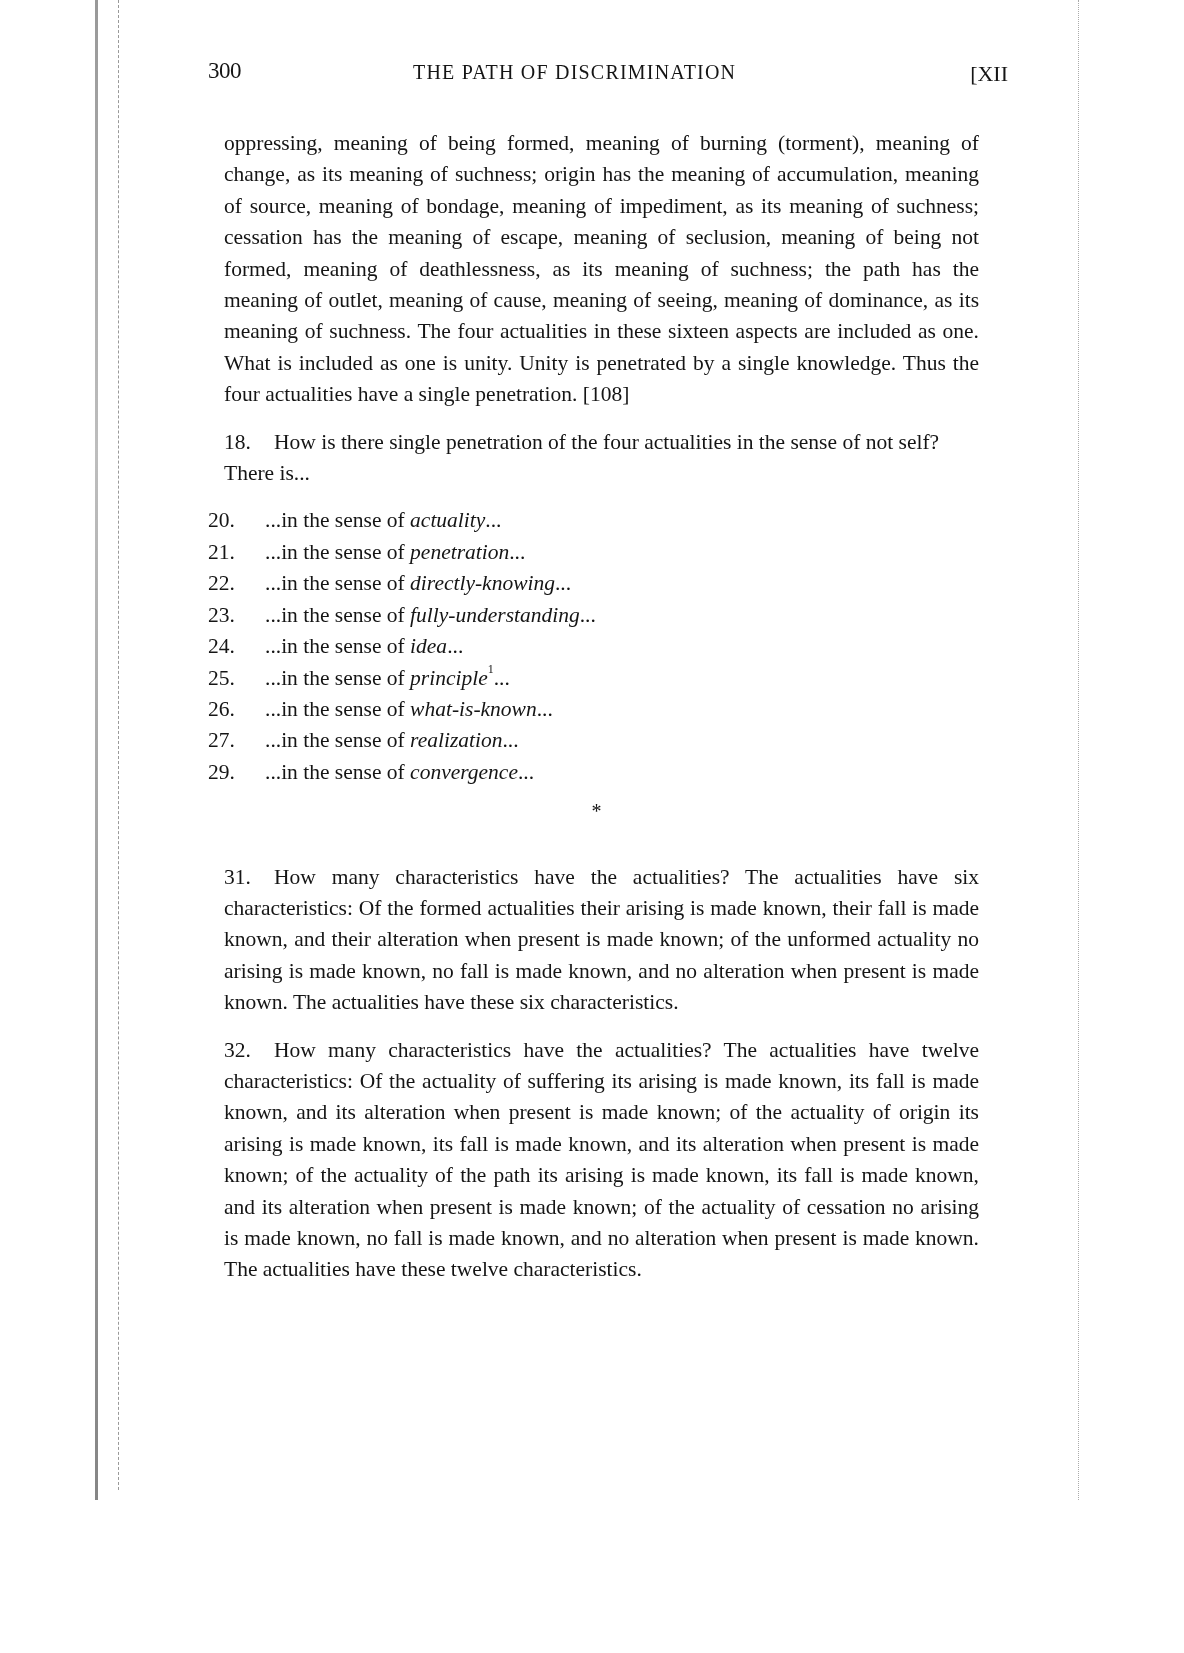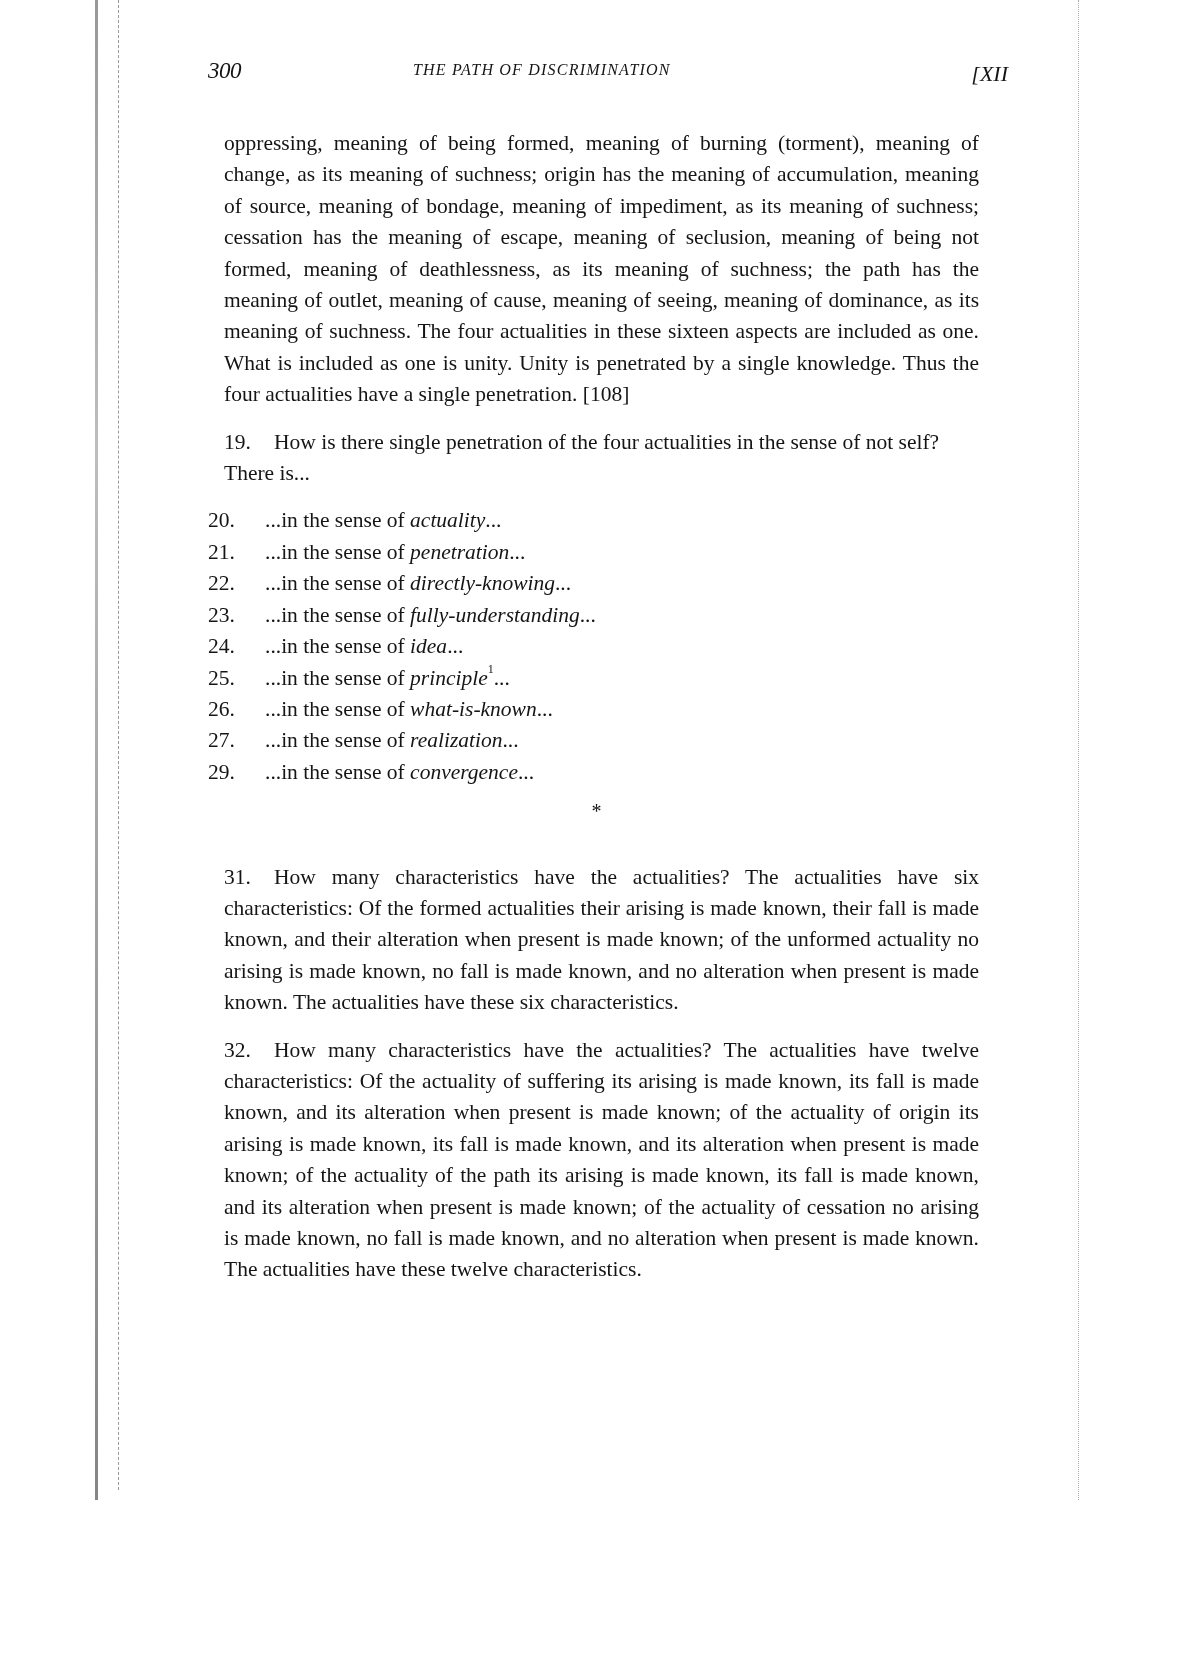--- a/index.html
+++ b/index.html
@@ -4,23 +4,23 @@
 <style>
   html, body { margin:0; padding:0; background:#ffffff; }
   body { width:1184px; height:1653px; position:relative; overflow:hidden;
          font-family:"Liberation Serif", serif; color:#151515; }
   .scan-edge { position:absolute; left:95px; top:0; width:3px; height:1500px;
                background:linear-gradient(#444 0%, #888 30%, #555 60%, #222 100%); opacity:.55; }
   .scan-edge2 { position:absolute; left:118px; top:0; width:1px; height:1490px;
                 border-left:1px dashed #999; }
   .scan-edge3 { position:absolute; left:1078px; top:0; width:1px; height:1500px;
                 border-left:1px dotted #aaa; }
-  .running-head { position:absolute; left:208px; top:58px; width:800px; height:34px;font-style:italic; }
+  .running-head { position:absolute; left:208px; top:58px; width:800px; height:34px; }
   .page-num { position:absolute; left:0; top:0; font-size:23px; letter-spacing:-0.5px; }
-  .run-title { position:absolute; left:205px; top:3px; font-size:16px; letter-spacing:1.2px; }
+  .run-title { position:absolute; left:205px; top:3px; font-size:20px; letter-spacing:1.2px; }
   .chapter { position:absolute; right:0; top:3px; font-size:22px; }
   .body-text { position:absolute; left:208px; top:112px; width:787px;
                font-size:21.5px; line-height:31.4px; text-align:justify; }
   .body-text p { margin:16px; }
   .num { display:inline-block; width:50px; }
   .list-item { white-space:nowrap; }
   .list-item .num { width:57px; }
   .list-item em { font-style:italic; }
   .star { text-align:center; margin:8px 0 34px 0; font-size:20px; padding-right:10px; }
   sup { font-size:12px; vertical-align:top; line-height:1; }
@@ -36,21 +36,21 @@
   <span class="page-num">300</span>
   <span class="run-title">THE PATH OF DISCRIMINATION</span>
   <span class="chapter">[XII</span>
 </div>
 
 <div class="body-text">
   <p>
     <span>oppressing, meaning of being formed, meaning of burning (torment), meaning of change, as its meaning of suchness; origin has the meaning of accumulation, meaning of source, meaning of bondage, meaning of impediment, as its meaning of suchness; cessation has the meaning of escape, meaning of seclusion, meaning of being not formed, meaning of deathlessness, as its meaning of suchness; the path has the meaning of outlet, meaning of cause, meaning of seeing, meaning of dominance, as its meaning of suchness. The four actualities in these sixteen aspects are included as one. What is included as one is unity. Unity is penetrated by a single knowledge. Thus the four actualities have a single penetration. [108]</span>
   </p>
   <p style="text-align:left">
-    <span class="num">19.</span><span>How is there single penetration of the four actualities in the sense of not self? There is...</span>
+    <span class="num">18.</span><span>How is there single penetration of the four actualities in the sense of not self? There is...</span>
   </p>
 
   <div>
     <div class="list-item"><span class="num">20.</span><span>...in the sense of </span><em>actuality</em><span>...</span></div>
     <div class="list-item"><span class="num">21.</span><span>...in the sense of </span><em>penetration</em><span>...</span></div>
     <div class="list-item"><span class="num">22.</span><span>...in the sense of </span><em>directly-knowing</em><span>...</span></div>
     <div class="list-item"><span class="num">23.</span><span>...in the sense of </span><em>fully-understanding</em><span>...</span></div>
     <div class="list-item"><span class="num">24.</span><span>...in the sense of </span><em>idea</em><span>...</span></div>
     <div class="list-item"><span class="num">25.</span><span>...in the sense of </span><em>principle</em><sup>1</sup><span>...</span></div>
     <div class="list-item"><span class="num">26.</span><span>...in the sense of </span><em>what-is-known</em><span>...</span></div>

